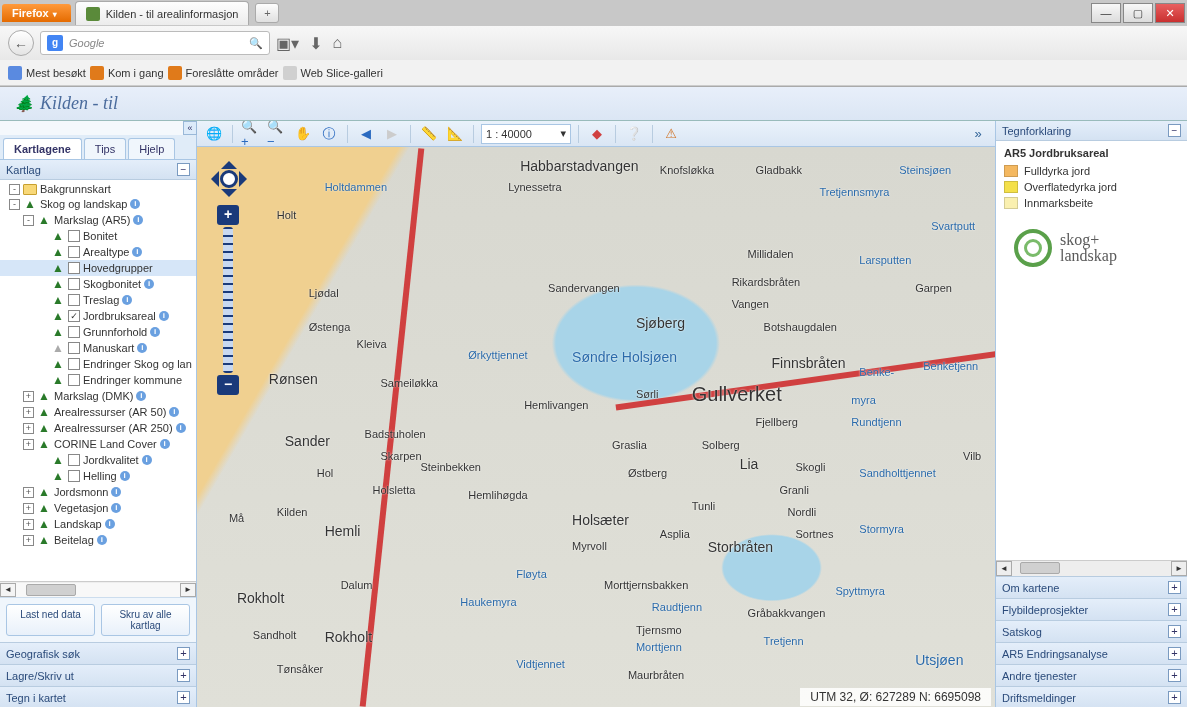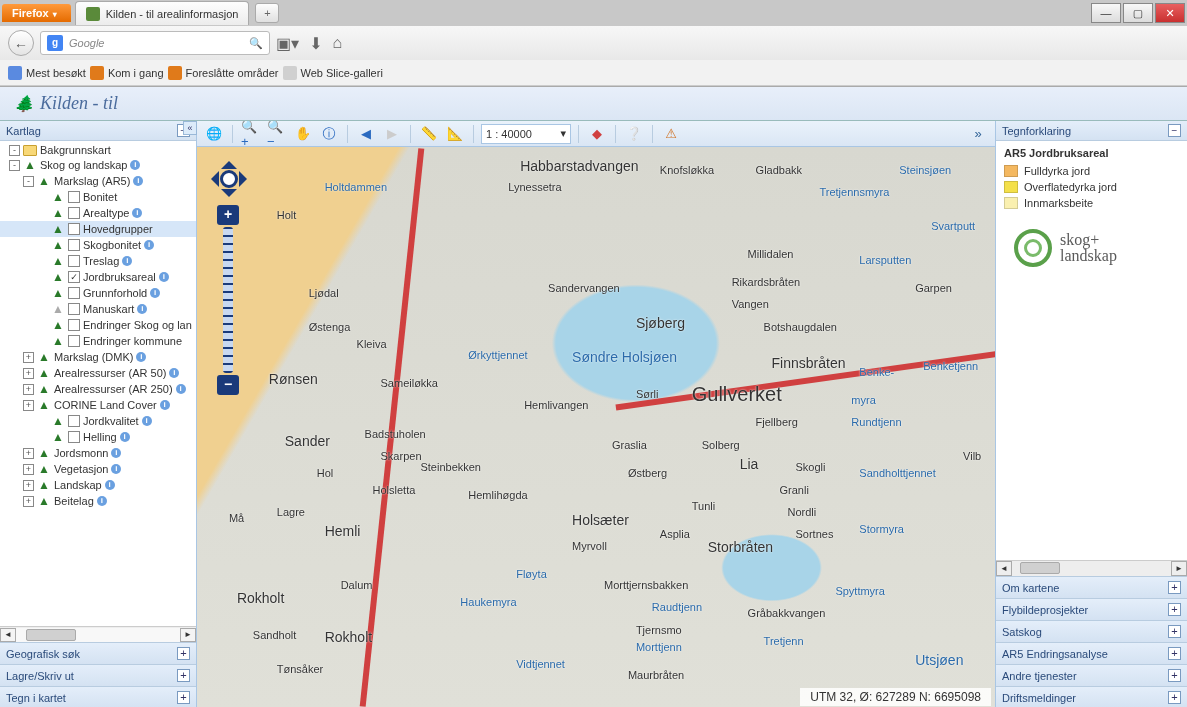--- a/index.html
+++ b/index.html
@@ -183,20 +183,25 @@
     <div id="app-tabs" style="display:flex">
         <div class="app-tab active">arealinformasjon</div>
         <div class="app-tab">landskap</div>
       </div>
   </div>
 
   <div class="app-body">
 
     <div class="left-panel">
       <div class="collapse-handle">«</div>
+      <div class="panel-tabs" id="left-tabs">
+          <div class="panel-tab active">Kartlagene</div>
+          <div class="panel-tab">Tips</div>
+          <div class="panel-tab">Hjelp</div>
+        </div>
       <div class="panel-section-head">
         <span>Kartlag</span>
         <span class="collapse-box">−</span>
       </div>
       <div class="tree-container" id="layer-tree">
           <div class="tree-node">
             <span class="indent" style="width:4px"></span>
             <span class="expander">-</span>
             <span class="folder-ic"></span>
             <span>Bakgrunnskart</span>
@@ -363,20 +368,24 @@
             <span>Beitelag</span>
             <span class="info-ic">i</span>
           </div>
         </div>
       <div class="hscroll">
         <div class="arrow">◄</div>
         <div class="track">
             <div class="thumb"></div>
           </div>
         <div class="arrow">►</div>
+      </div>
+      <div class="panel-buttons">
+        <div class="panel-btn">Last ned data</div>
+        <div class="panel-btn">Skru av alle kartlag</div>
       </div>
       <div id="left-accordions">
           <div class="accordion-item">
             <span>Geografisk søk</span>
             <span class="plus-box">+</span>
           </div>
           <div class="accordion-item">
             <span>Lagre/Skriv ut</span>
             <span class="plus-box">+</span>
           </div>
@@ -463,21 +472,21 @@
             <span class="map-label " style="left: 28%; top: 56%;">Steinbekken</span>
             <span class="map-label " style="left: 54%; top: 57%;">Østberg</span>
             <span class="map-label water" style="left: 83%; top: 57%;">Sandholttjennet</span>
             <span class="map-label " style="left: 96%; top: 54%;">Vilb</span>
             <span class="map-label " style="left: 22%; top: 60%;">Holsletta</span>
             <span class="map-label " style="left: 34%; top: 61%;">Hemlihøgda</span>
             <span class="map-label " style="left: 73%; top: 60%;">Granli</span>
             <span class="map-label " style="left: 62%; top: 63%;">Tunli</span>
             <span class="map-label " style="left: 74%; top: 64%;">Nordli</span>
             <span class="map-label " style="left: 4%; top: 65%;">Må</span>
-            <span class="map-label " style="left: 10%; top: 64%;">Lagre</span>
+            <span class="map-label " style="left: 10%; top: 64%;">Kilden</span>
             <span class="map-label med" style="left: 16%; top: 67%;">Hemli</span>
             <span class="map-label med" style="left: 47%; top: 65%;">Holsæter</span>
             <span class="map-label " style="left: 58%; top: 68%;">Asplia</span>
             <span class="map-label med" style="left: 64%; top: 67%; margin-top: 16px;">Storbråten</span>
             <span class="map-label " style="left: 75%; top: 68%;">Sortnes</span>
             <span class="map-label water" style="left: 83%; top: 67%;">Stormyra</span>
             <span class="map-label " style="left: 47%; top: 70%;">Myrvoll</span>
             <span class="map-label " style="left: 18%; top: 77%;">Dalum</span>
             <span class="map-label water" style="left: 40%; top: 75%;">Fløyta</span>
             <span class="map-label " style="left: 51%; top: 77%;">Morttjernsbakken</span>

